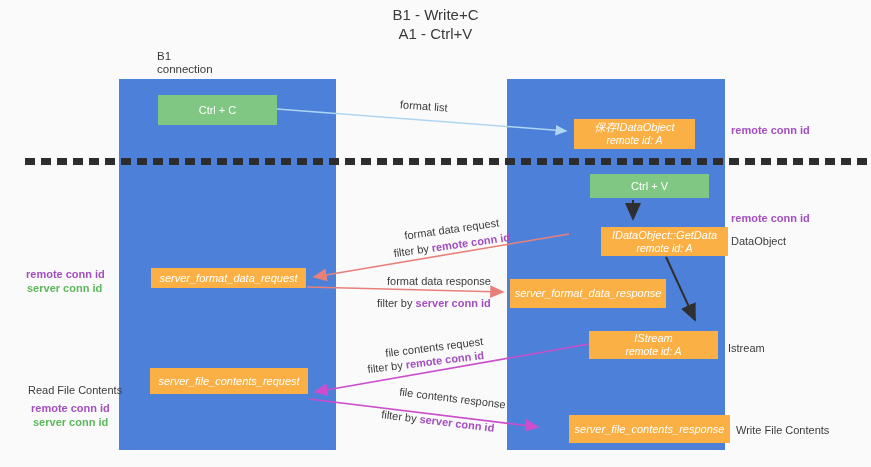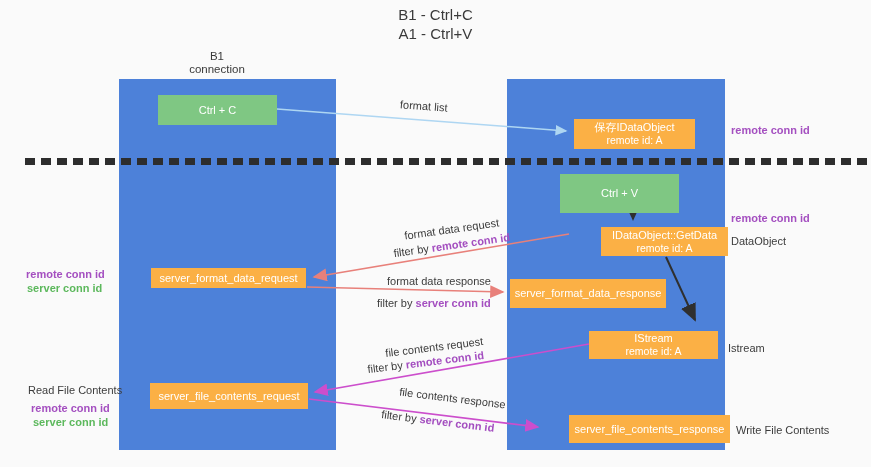--- a/index.html
+++ b/index.html
@@ -1,50 +1,50 @@
 <!DOCTYPE html>
 <html><head>
 <meta charset="utf-8">
 <style>
   html,body{margin:0;padding:0;background:#fafafa;}
   .canvas{
     position:relative;width:871px;height:467px;background:#fafafa;overflow:hidden;
     font-family:"Liberation Sans","DejaVu Sans",sans-serif;color:#3c3c3c;
   }
   .title{position:absolute;left:0;right:0;top:5px;text-align:center;font-size:15px;line-height:19px;color:#3a3a3a;}
-  .col-header{position:absolute;text-align:center;font-size:11.5px;line-height:13px;color:#3a3a3a;width:120px;}
+  .col-header{position:absolute;font-size:11.5px;line-height:13px;color:#3a3a3a;width:120px;}
   .col{position:absolute;top:79px;height:371px;width:217px;background:#4d81d9;}
   .col.left{left:119px;}
   .col.right{left:507px;width:218px;}
   .dashed{
     position:absolute;left:25px;right:0;top:158px;height:7px;
     background:repeating-linear-gradient(90deg,#2d2d2d 0 10px,transparent 10px 16px);
   }
   .box{
     position:absolute;display:flex;flex-direction:column;align-items:center;justify-content:center;
     color:#ffffff;font-size:11px;line-height:13px;text-align:center;box-sizing:border-box;
   }
   .box.green{background:#7fc783;}
-  .box.orange{background:#fbb045;}
+  .box.orange{background:#fbb045;font-style:italic;}
   .box .l2{font-size:10.5px;}
   .slabel{position:absolute;font-size:11px;line-height:14px;white-space:nowrap;}
   .bold{font-weight:bold;}
   .purple{color:#a44fc0;}
   .greentx{color:#5cb85c;}
   .dark{color:#3c3c3c;}
   .alabel{position:absolute;font-size:11px;white-space:nowrap;color:#3c3c3c;}
   svg.overlay{position:absolute;left:0;top:0;width:871px;height:467px;pointer-events:none;}
 </style>
 </head>
 <body>
 
 <div class="canvas">
 
   <div class="title">
-    <div>B1 - Ctrl+C</div>
+    <div>B1 - Write+C</div>
     <div>A1 - Ctrl+V</div>
   </div>
 
   <div class="col-header" style="left:157px;top:50px;">
     <div>B1</div>
     <div>connection</div>
   </div>
 
   <div class="col left"></div>
   <div class="col right"></div>
@@ -75,37 +75,37 @@
     <line x1="309" y1="399" x2="538" y2="427" stroke-width="1.6" marker-end="url(#m-magenta)" stroke="#cc4ecc"></line>
   </svg>
 
   <div class="box green" style="left:158px;top:95px;width:119px;height:30px;">Ctrl + C</div>
 
   <div class="box orange" style="left:574px;top:119px;width:121px;height:30px;">
     <div class="l1">保存IDataObject</div>
     <div class="l2">remote id: A</div>
   </div>
 
-  <div class="box green" style="left:560px;top:174px;width:119px;height:39px;">Ctrl + V</div>
+  <div class="box green" style="left:590px;top:174px;width:119px;height:24px;">Ctrl + V</div>
 
   <div class="box orange" style="left:571px;top:227px;width:127px;height:29px;margin-left:30px;">
     <div class="l1">IDataObject::GetData</div>
     <div class="l2">remote id: A</div>
   </div>
 
   <div class="box orange" style="left:151px;top:268px;width:155px;height:20px;">server_format_data_request</div>
 
   <div class="box orange" style="left:510px;top:279px;width:156px;height:29px;">server_format_data_response</div>
 
   <div class="box orange" style="left:589px;top:331px;width:129px;height:28px;">
     <div class="l1">IStream</div>
     <div class="l2">remote id: A</div>
   </div>
 
-  <div class="box orange" style="left:150px;top:383px;width:158px;height:26px;">server_file_contents_request</div>
+  <div class="box orange" style="left:150px;top:368px;width:158px;height:26px;">server_file_contents_request</div>
 
   <div class="box orange" style="left:545px;top:415px;width:161px;height:28px;margin-left:24px;">server_file_contents_response</div>
 
   <div class="slabel bold purple" style="left:731px;top:123px;">remote conn id</div>
   <div class="slabel bold purple" style="left:731px;top:211px;">remote conn id</div>
   <div class="slabel dark" style="left:731px;top:234px;">DataObject</div>
   <div class="slabel dark" style="left:728px;top:341px;">Istream</div>
   <div class="slabel dark" style="left:736px;top:423px;">Write File Contents</div>
 
   <div class="slabel bold purple" style="left:26px;top:267px;">remote conn id</div>

